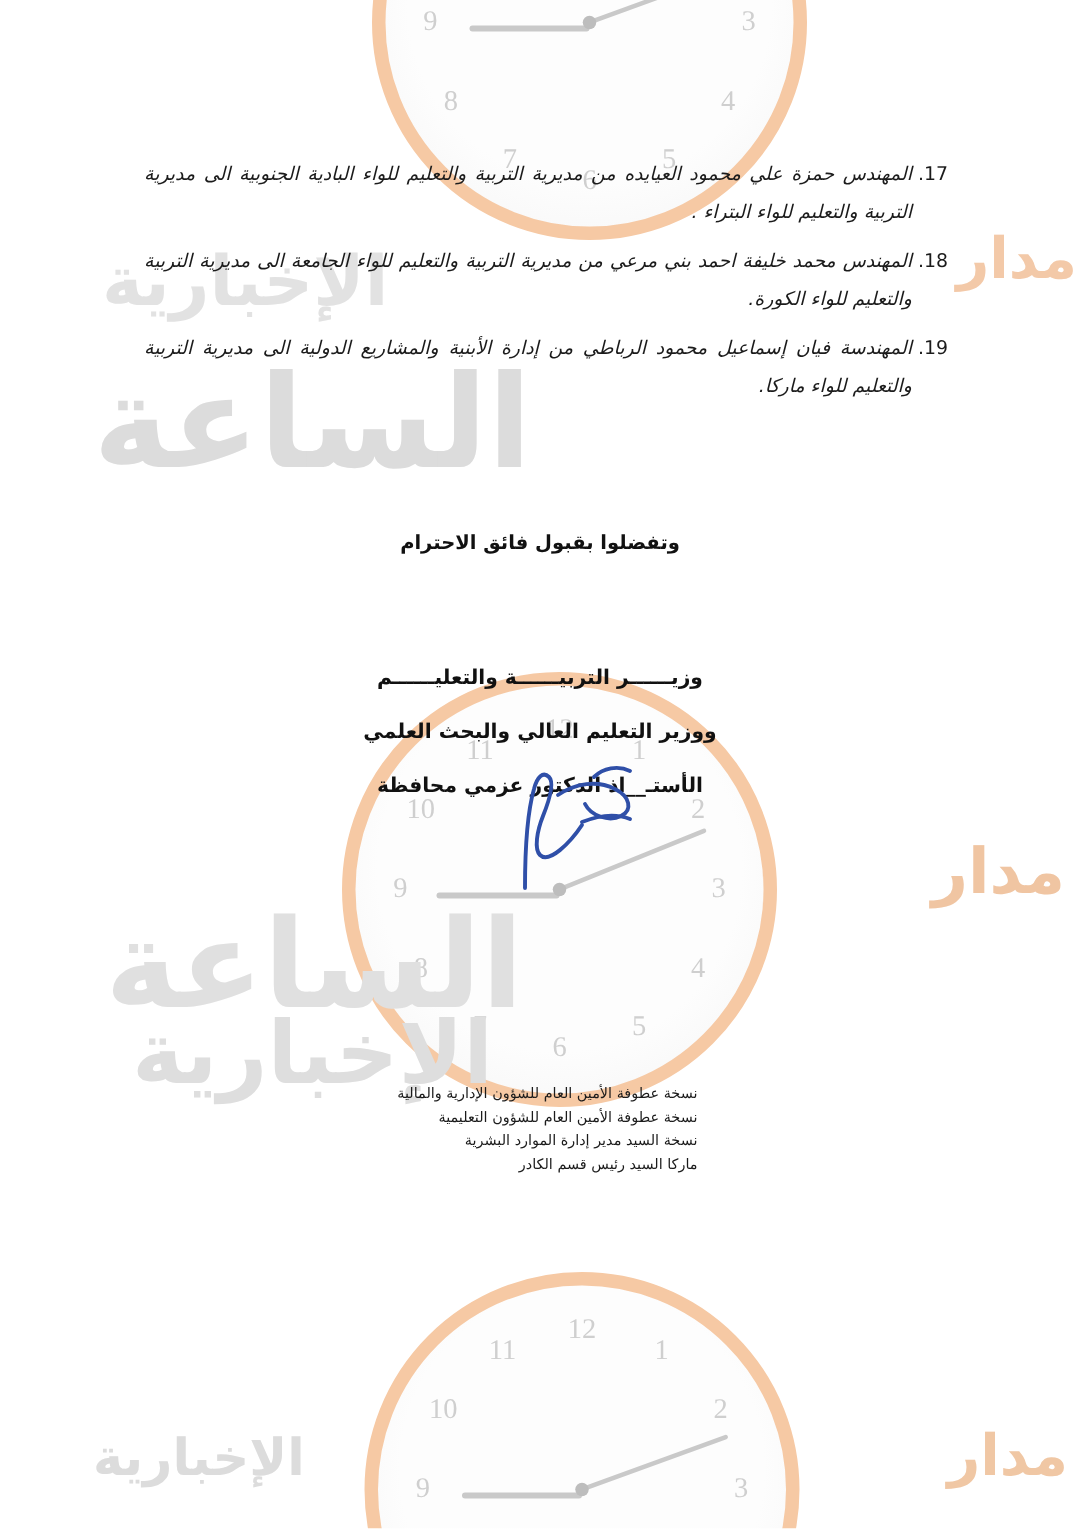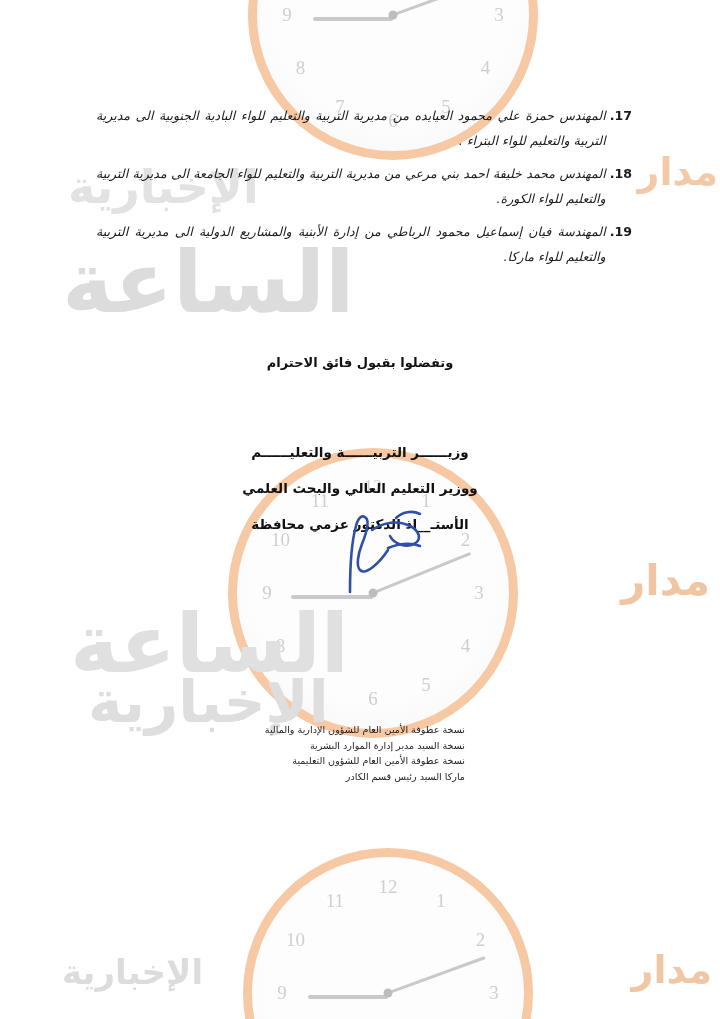--- a/index.html
+++ b/index.html
@@ -159,21 +159,20 @@
     color: #1b1b1b;
     text-align: justify;
   }
   .list-num {
     flex: 0 0 auto;
     margin-left: 4px;
     font-size: 12.6px;
     color: #1b1b1b;
     direction: ltr;
     unicode-bidi: isolate;
-    font-weight: bold;
   }
   .list-text {
     flex: 1 1 auto;
     font-style: italic;
   }
 
   .closing {
     position: absolute;
     top: 355px;
     right: 0;
@@ -328,19 +327,19 @@
       <g fill="none" stroke="#2f4fa8" stroke-width="2.6" stroke-linecap="round" stroke-linejoin="round">
         <path d="M14,92 C14,62 16,40 20,26 C22,18 26,14 30,18 C34,22 30,34 26,44 C22,54 20,66 24,70 C30,76 44,62 52,50"></path>
         <path d="M36,30 C48,22 62,20 74,26 C84,31 86,40 78,44 C70,48 58,44 54,36"></path>
         <path d="M52,48 C62,44 74,42 84,46"></path>
         <path d="M60,18 C66,12 76,10 84,14"></path>
       </g>
     </svg>
 
     <div class="cc-block">
       <div class="cc-line">نسخة عطوفة الأمين العام للشؤون الإدارية والمالية</div>
+      <div class="cc-line">نسخة عطوفة الأمين العام للشؤون التعليمية</div>
       <div class="cc-line">نسخة السيد مدير إدارة الموارد البشرية</div>
-      <div class="cc-line">نسخة عطوفة الأمين العام للشؤون التعليمية</div>
       <div class="cc-line">ماركا السيد رئيس قسم الكادر</div>
     </div>
 
   </div>
 </div>
 
 </body></html>

